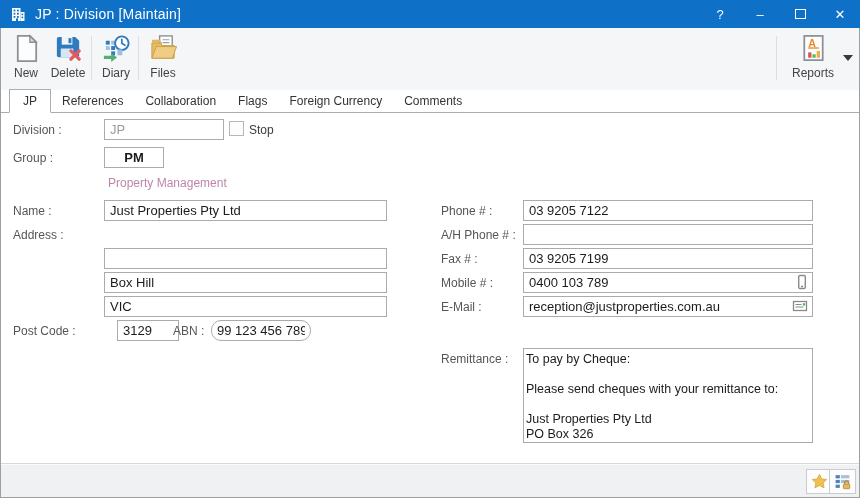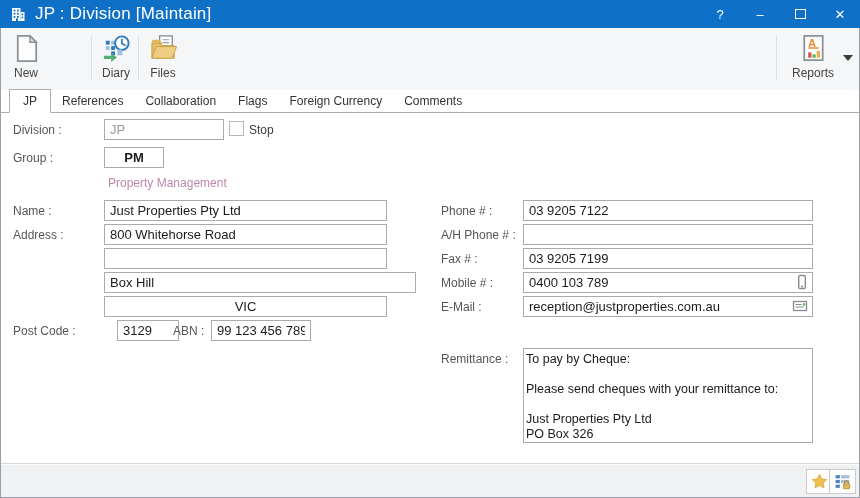--- a/index.html
+++ b/index.html
@@ -2,21 +2,21 @@
 <html><head>
 <meta charset="utf-8">
 <style>
   html,body{margin:0;padding:0;}
   body{width:860px;height:498px;font-family:"Liberation Sans","DejaVu Sans",sans-serif;background:#ffffff;overflow:hidden;}
   .window{position:absolute;top:0;left:0;width:860px;height:498px;border:1px solid #9aa0a5;border-top:none;box-sizing:border-box;background:#fff;}
 
   
   .titlebar{position:absolute;top:0;left:-1px;right:-1px;height:28px;background:#0e70c7;color:#fff;display:flex;align-items:center;}
   .tb-appicon{width:17px;height:17px;margin:0 8px 0 10px;flex:0 0 auto;}
-  .tb-title{font-size:17px;letter-spacing:.2px;}
+  .tb-title{font-size:14px;letter-spacing:.2px;}
   .tb-controls{margin-left:auto;display:flex;height:100%;}
   .tb-btn{width:40px;height:100%;display:flex;align-items:center;justify-content:center;color:#fff;font-size:13px;cursor:default;}
   .maxglyph{display:inline-block;width:9px;height:8px;border:1.5px solid #fff;}
 
   
   .toolbar{position:absolute;top:28px;left:0;right:0;height:62px;background:#f5f6f7;border-bottom:1px solid #e2e4e7;}
   .tool-btn{position:absolute;top:3px;width:46px;height:56px;display:flex;flex-direction:column;align-items:center;justify-content:flex-start;}
   .tool-btn svg{width:31px;height:31px;margin-top:2px;}
   .tool-label{font-size:12px;color:#444;margin-top:2px;}
   .tool-sep{position:absolute;top:8px;width:1px;height:44px;background:#dcdee1;}
@@ -74,20 +74,30 @@
   </div>
 
   <div class="toolbar">
     <div class="tool-btn" style="left:2px;text-align:right;">
       <svg viewBox="0 0 32 32">
         <path d="M7 3 h12.5 L26 9.5 V29 H7 z" fill="#fdfdfd" stroke="#8a9096" stroke-width="1.8"></path>
         <path d="M19.5 3 L26 9.5 h-6.5 z" fill="#dadde0" stroke="#8a9096" stroke-width="1.4"></path>
       </svg>
       <span class="tool-label">New</span>
     </div>
+    <div class="tool-btn" style="left:44px;">
+      <svg viewBox="0 0 32 32">
+        <path d="M4 6 a2 2 0 0 1 2-2 h17 l4 4 v15 a2 2 0 0 1-2 2 H6 a2 2 0 0 1-2-2 z" fill="#2f7bbf"></path>
+        <rect x="9" y="4" width="11" height="8" fill="#f2f5f8"></rect>
+        <rect x="16" y="5.3" width="3" height="5.2" fill="#2f7bbf"></rect>
+        <rect x="8" y="16" width="13" height="9" fill="#d8e6f2"></rect>
+        <path d="M18.5 18.5 L27 27 M27 18.5 L18.5 27" stroke="#e4595c" stroke-width="3.4" stroke-linecap="round"></path>
+      </svg>
+      <span class="tool-label">Delete</span>
+    </div>
     <span class="tool-sep" style="left:90px;"></span>
     <div class="tool-btn" style="left:92px;">
       <svg viewBox="0 0 32 32">
         <rect x="5" y="8" width="4" height="4" fill="#2f7bbf"></rect>
           <rect x="10.5" y="8" width="4" height="4" fill="#9dc0de"></rect>
         <rect x="5" y="13.5" width="4" height="4" fill="#9dc0de"></rect>
           <rect x="10.5" y="13.5" width="4" height="4" fill="#2f7bbf"></rect>
         <rect x="10.5" y="19" width="4" height="4" fill="#2f7bbf"></rect>
         <circle cx="21.5" cy="10.5" r="7" fill="#ffffff" stroke="#2f7bbf" stroke-width="2"></circle>
         <path d="M21.5 6.5 v4.2 l3.2 2" stroke="#2f7bbf" stroke-width="1.8" fill="none" stroke-linecap="round"></path>
@@ -140,29 +150,28 @@
     <span class="flabel" style="left:248px;top:10px;color:#3c3c3c;">Stop</span>
 
     <span class="flabel" style="left:12px;top:38px;">Group :</span>
     <input class="finput bold" style="left: 103px; top: 34px; width: 60px; text-align: center;" value="PM">
     <span class="hint" style="left:107px;top:63px;">Property Management</span>
 
     <span class="flabel" style="left:12px;top:91px;">Name :</span>
     <input class="finput" style="left: 103px; top: 87px; width: 283px;" value="Just Properties Pty Ltd">
 
     <span class="flabel" style="left:12px;top:115px;">Address :</span>
-    <input class="finput" style="left: 103px; top: 111px; width: 283px;" value="800 Whitehorse Road">
     <input class="finput" style="left: 103px; top: 135px; width: 283px;" value="">
-    <input class="finput" style="left: 103px; top: 159px; width: 312px;" value="Box Hill">
-    <input class="finput" style="left: 103px; top: 183px; width: 283px; text-align: center;" value="VIC">
+    <input class="finput" style="left: 103px; top: 159px; width: 283px;" value="Box Hill">
+    <input class="finput" style="left: 103px; top: 183px; width: 283px;" value="VIC">
 
     <span class="flabel" style="left:12px;top:211px;">Post Code :</span>
     <input class="finput" style="left: 116px; top: 207px; width: 62px;" value="3129">
     <span class="flabel" style="left:172px;top:211px;">ABN :</span>
-    <input class="finput" style="left: 210px; top: 207px; width: 100px;" value="99 123 456 789">
+    <input class="finput" style="left: 210px; top: 207px; width: 100px; border-radius: 10px;" value="99 123 456 789">
 
     <span class="flabel" style="left:440px;top:91px;">Phone # :</span>
     <input class="finput" style="left: 522px; top: 87px; width: 290px;" value="03 9205 7122">
 
     <span class="flabel" style="left:440px;top:115px;">A/H Phone # :</span>
     <input class="finput" style="left: 522px; top: 111px; width: 290px;" value="">
 
     <span class="flabel" style="left:440px;top:139px;">Fax # :</span>
     <input class="finput" style="left: 522px; top: 135px; width: 290px;" value="03 9205 7199">
 

